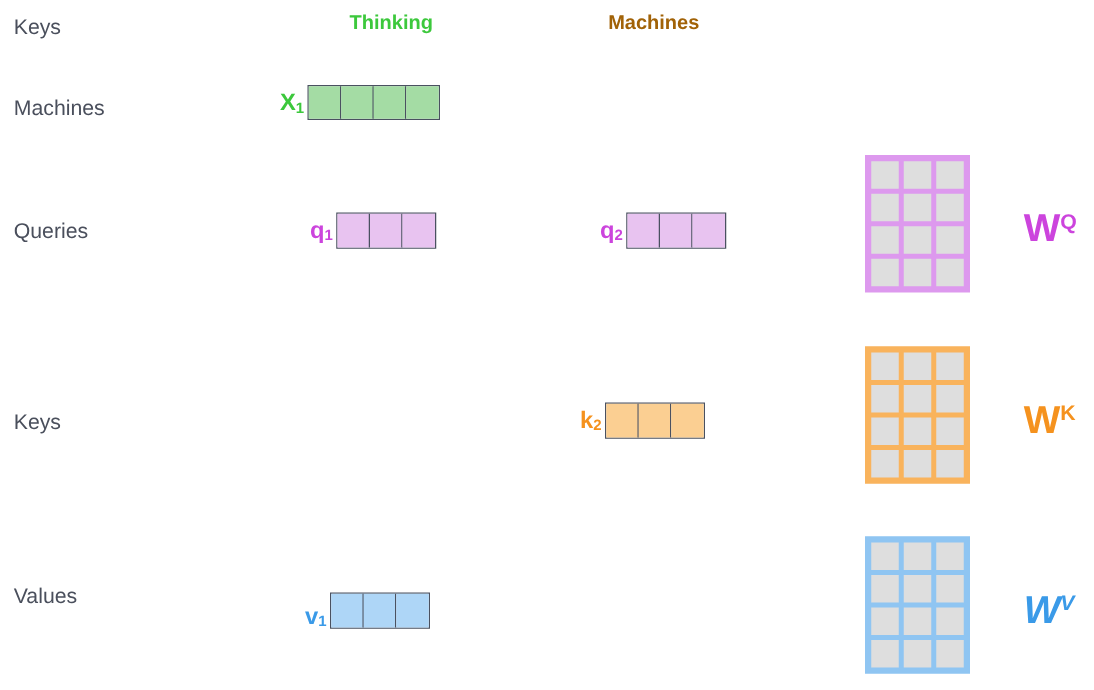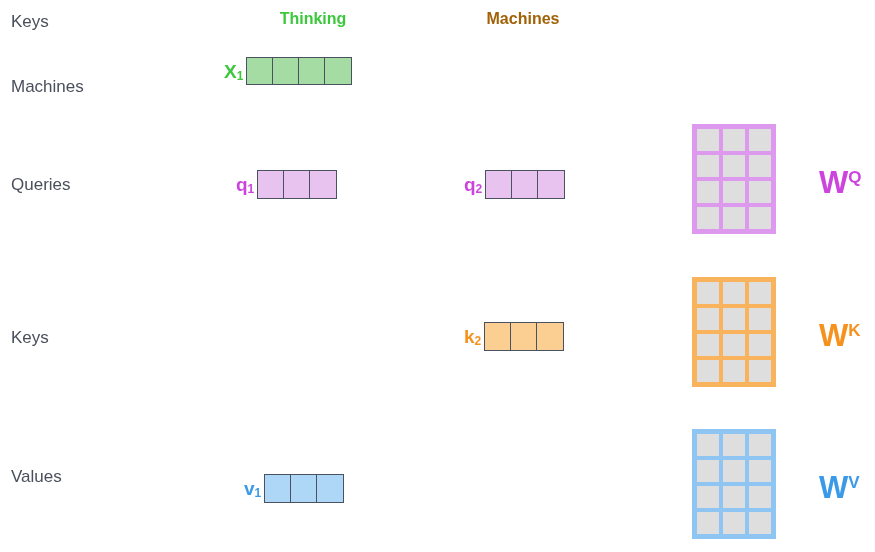--- a/index.html
+++ b/index.html
@@ -130,42 +130,42 @@
 
   <div class="row-label" style="top:13px;">Keys</div>
   <div class="row-label" style="top:78px;">Machines</div>
   <div class="row-label" style="top:176px;">Queries</div>
   <div class="row-label" style="top:329px;">Keys</div>
   <div class="row-label" style="top:468px;">Values</div>
 
   <div class="word-header" style="left:313px; color:#3cc83c;">Thinking</div>
   <div class="word-header" style="left:523px; color:#a16207;">Machines</div>
 
-  <div class="vector embedding" style="left:224px; top:57px;">
+  <div class="vector embedding" style="left:224px; top:68px;">
     <span class="vector-tag" style="color:#3cc83c;"><span>X</span><sub>1</sub></span>
     <span class="cells">
       <span class="cell" style="background:#a4dca4;"></span>
       <span class="cell" style="background:#a4dca4;"></span>
       <span class="cell" style="background:#a4dca4;"></span>
       <span class="cell" style="background:#a4dca4;"></span>
     </span>
   </div>
 
 
-  <div class="vector qkv" style="left:236px; top:170px;">
+  <div class="vector qkv" style="left:248px; top:170px;">
     <span class="vector-tag" style="color:#cc44dd;"><span>q</span><sub>1</sub></span>
     <span class="cells">
       <span class="cell" style="background:#e8c3f0;"></span>
       <span class="cell" style="background:#e8c3f0;"></span>
       <span class="cell" style="background:#e8c3f0;"></span>
     </span>
   </div>
 
   <div class="vector qkv" style="left:464px; top:170px;">
-    <span class="vector-tag" style="color:#cc44dd;"><span>q</span><sub>2</sub></span>
+    <span class="vector-tag" style="color:#cc44dd;margin-left:16px;"><span>q</span><sub>2</sub></span>
     <span class="cells">
       <span class="cell" style="background:#e8c3f0;"></span>
       <span class="cell" style="background:#e8c3f0;"></span>
       <span class="cell" style="background:#e8c3f0;"></span>
     </span>
   </div>
 
   <div class="matrix" style="left:692px; top:124px; background:#dd99ee;">
     <span class="mcell"></span>
       <span class="mcell"></span>
@@ -203,21 +203,21 @@
     <span class="mcell"></span>
       <span class="mcell"></span>
       <span class="mcell"></span>
     <span class="mcell"></span>
       <span class="mcell"></span>
       <span class="mcell"></span>
   </div>
 
   <div class="w-label" style="left:819px; top:320px; color:#f5921e;text-align:right;"><span>W</span><sup>K</sup></div>
 
-  <div class="vector qkv" style="left:244px; top:474px;">
+  <div class="vector qkv" style="left:244px; top:474px;align-items:flex-end;">
     <span class="vector-tag" style="color:#3a9ae8;"><span>v</span><sub>1</sub></span>
     <span class="cells">
       <span class="cell" style="background:#aed6f7;"></span>
       <span class="cell" style="background:#aed6f7;"></span>
       <span class="cell" style="background:#aed6f7;"></span>
     </span>
   </div>
 
 
   <div class="matrix" style="left:692px; top:429px; background:#8fc5f2;">
@@ -228,16 +228,16 @@
       <span class="mcell"></span>
       <span class="mcell"></span>
     <span class="mcell"></span>
       <span class="mcell"></span>
       <span class="mcell"></span>
     <span class="mcell"></span>
       <span class="mcell"></span>
       <span class="mcell"></span>
   </div>
 
-  <div class="w-label" style="left:819px; top:472px; color:#3a9ae8;"><span>W</span><sup>V</sup></div>
+  <div class="w-label" style="left:819px; top:472px; color:#3a9ae8;font-style:italic;"><span>W</span><sup>V</sup></div>
 
 
 </div>
 
 </body></html>

